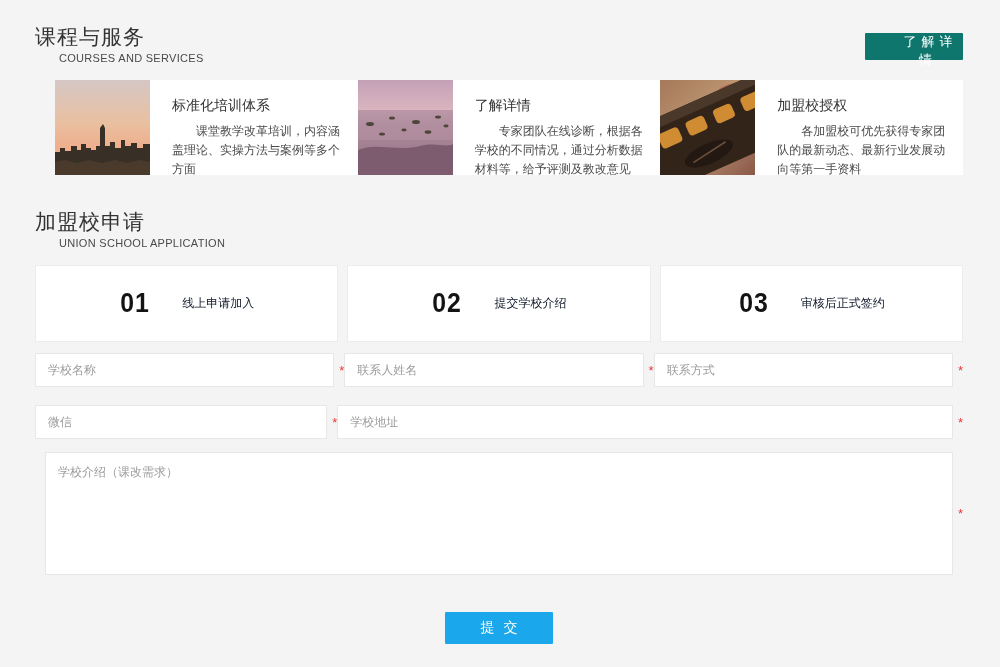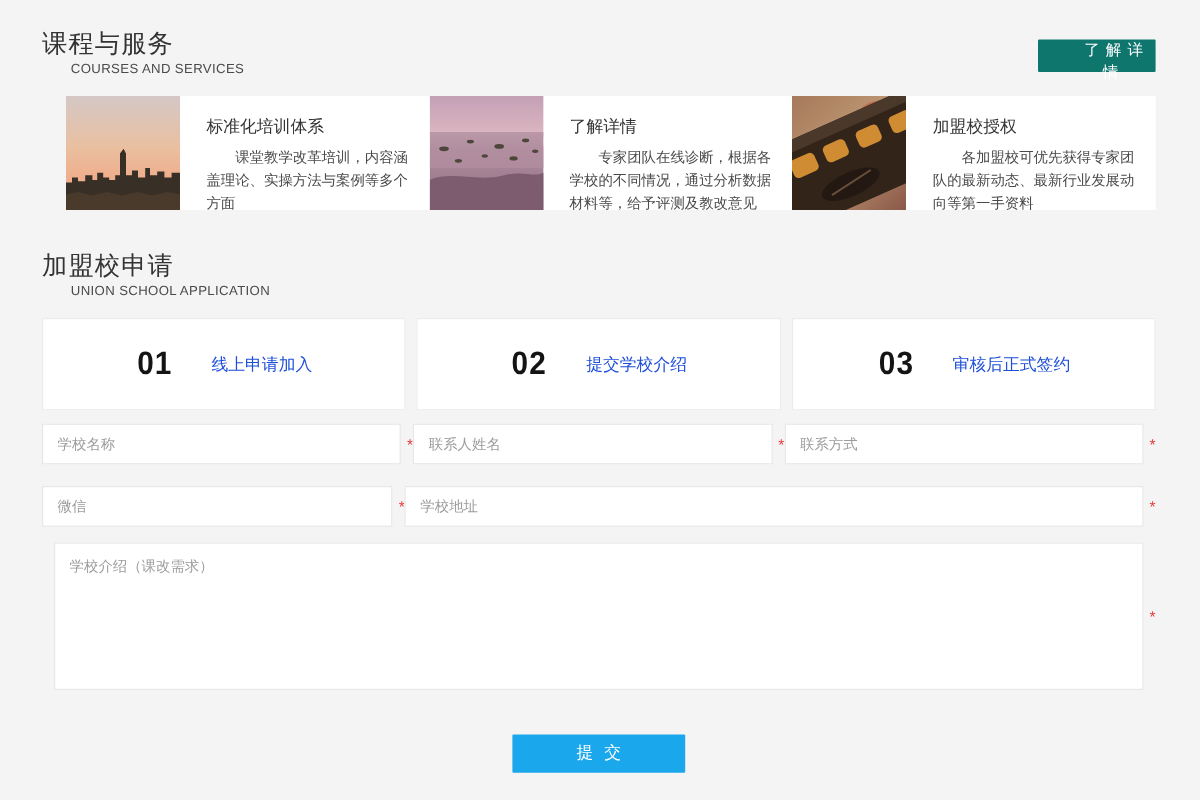--- a/index.html
+++ b/index.html
@@ -28,41 +28,41 @@
   .card-title { font-size:14px; color:#333; }
   .card-desc { font-size:12px; color:#4a4a4a; line-height:19px; margin-top:7px; text-indent:2em; }
   
   .sec2 { margin-top:35px; }
   .steps { display:flex; gap:9px; margin-top:16px; }
   .step {
     flex:1; height:77px; background:#fff; border:1px solid #ececec;
     display:flex; align-items:center; justify-content:center; gap:10px;
   }
   .step-num { font-size:27px; font-weight:700; color:#141414; letter-spacing:1px; transform:scaleX(.92); }
-  .step-label { font-size:14px; color:#1d4ed8;margin-left:21px; }
+  .step-label { font-size:12px; color:#0f172a;margin-left:21px; }
   
   .form-row { display:flex; gap:0; }
   .row1 { margin-top:11px; }
   .row2 { margin-top:18px; }
   .fgroup { display:flex; align-items:center; flex:1; }
   .fgroup.wide { flex:2.07; }
   .txt-input {
     flex:1; height:34px; background:#fff; border:1px solid #e7e7e7;
     padding:0 12px; font-size:12px; color:#333; font-family:inherit; outline:none; min-width:0;
   }
   .txt-input::placeholder, .txt-area::placeholder { color:#9c9c9c; opacity:1; }
   .star { color:#e83a3a; font-size:13px; width:10px; text-align:right; flex:none; }
   .tarow { display:flex; align-items:center; margin-top:13px; }
   .txt-area {
     flex:1; height:123px; margin-left:10px; background:#fff; border:1px solid #e7e7e7;
     padding:11px 12px; font-size:12px; color:#3b82f6; font-family:inherit; resize:none; outline:none;
   }
   .submit-row { display:flex; justify-content:center; margin-top:37px; }
   .btn-submit {
-    width:144px; height:32px; border:none; cursor:pointer;
+    width:108px; height:32px; border:none; cursor:pointer;
     background:#1aa7ec; color:#fff; font-size:14px; letter-spacing:9px; text-indent:9px;
     font-family:inherit; border-radius:1px;
   }
 </style>
 </head>
 <body>
 
 <div class="page">
 
   <div class="sec-head">

